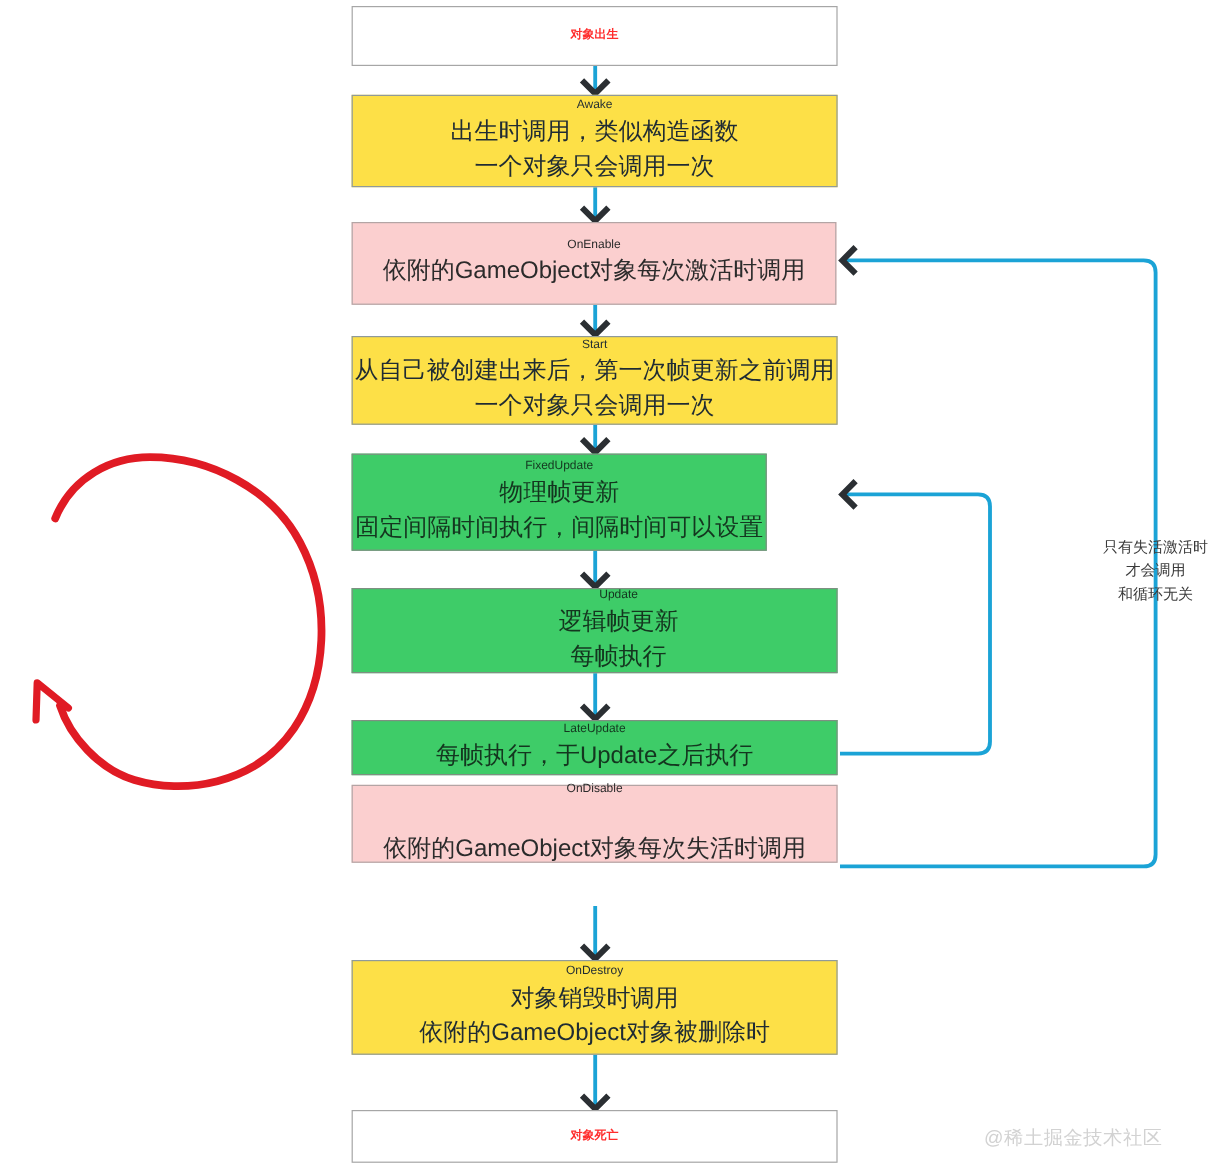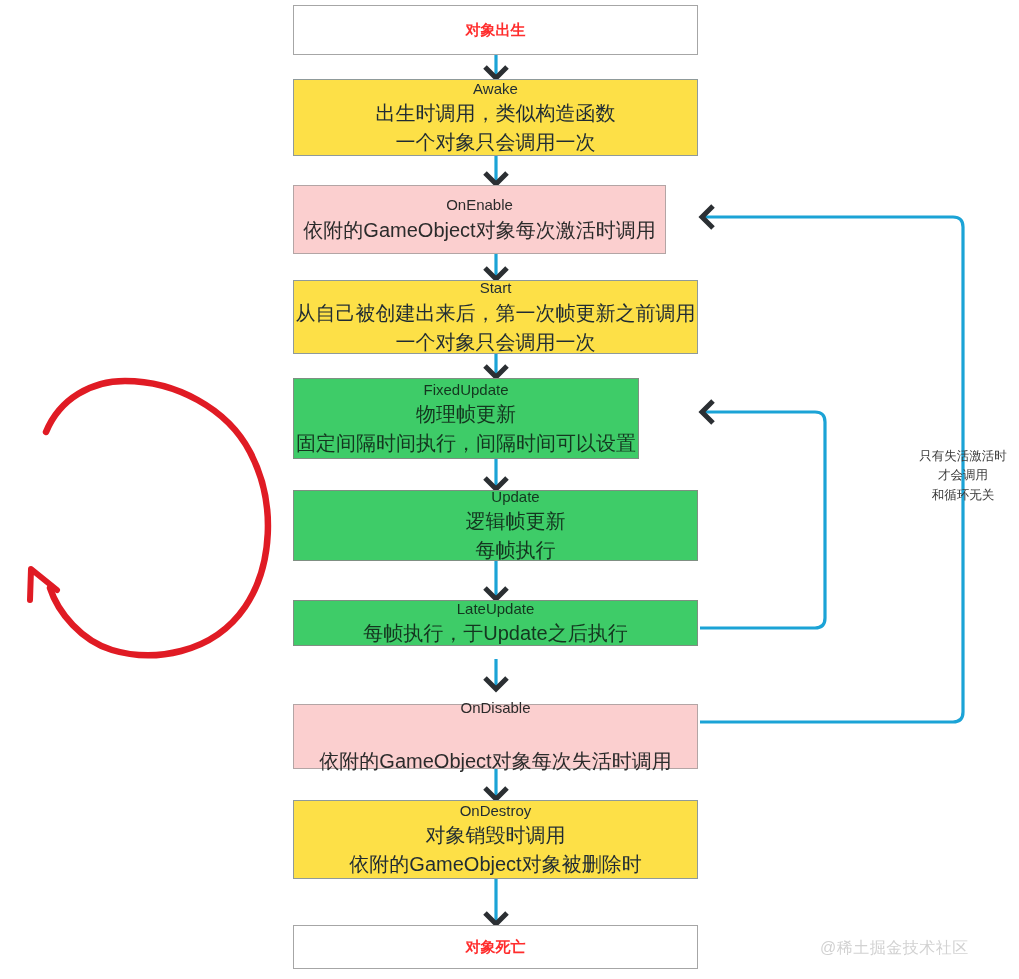--- a/index.html
+++ b/index.html
@@ -27,21 +27,21 @@
     align-items: center;
     justify-content: center;
     text-align: center;
     line-height: 1.45;
   }
   .node .ln {
     display: block;
     white-space: nowrap;
   }
   .node .ln.title {
-    font-size: 15px;
+    font-size: 10px;
     text-align: center;
   }
   .node .ln.sub {
     font-size: 20px;
   }
   .n-plain {
     background: #ffffff;
     border-color: #a6a6a6;
   }
   .n-plain .ln {
@@ -151,21 +151,21 @@
   <div class="node n-plain" style="left:293px; top:5px; width:405px; height:50px;">
     <span class="ln title">对象出生</span>
   </div>
 
   <div class="node n-cyan" style="left:293px; top:79px; width:405px; height:77px;">
     <span class="ln title">Awake</span>
     <span class="ln sub">出生时调用，类似构造函数</span>
     <span class="ln sub">一个对象只会调用一次</span>
   </div>
 
-  <div class="node n-pink" style="left:293px; top:185px; width:373px; height:69px;">
+  <div class="node n-pink" style="left:293px; top:185px; width:404px; height:69px;">
     <span class="ln title">OnEnable</span>
     <span class="ln sub">依附的GameObject对象每次激活时调用</span>
   </div>
 
   <div class="node n-cyan" style="left:293px; top:280px; width:405px; height:74px;">
     <span class="ln title">Start</span>
     <span class="ln sub">从自己被创建出来后，第一次帧更新之前调用</span>
     <span class="ln sub">一个对象只会调用一次</span>
   </div>
 
@@ -179,21 +179,21 @@
     <span class="ln title">Update</span>
     <span class="ln sub">逻辑帧更新</span>
     <span class="ln sub">每帧执行</span>
   </div>
 
   <div class="node n-green" style="left:293px; top:600px; width:405px; height:46px;">
     <span class="ln title">LateUpdate</span>
     <span class="ln sub">每帧执行，于Update之后执行</span>
   </div>
 
-  <div class="node n-pink" style="left:293px; top:704px; width:405px; height:65px;gap:28px;">
+  <div class="node n-pink" style="left:293px; top:654px; width:405px; height:65px;gap:28px;">
     <span class="ln title">OnDisable</span>
     <span class="ln sub">依附的GameObject对象每次失活时调用</span>
   </div>
 
   <div class="node n-cyan" style="left:293px; top:800px; width:405px; height:79px;">
     <span class="ln title">OnDestroy</span>
     <span class="ln sub">对象销毁时调用</span>
     <span class="ln sub">依附的GameObject对象被删除时</span>
   </div>
 

